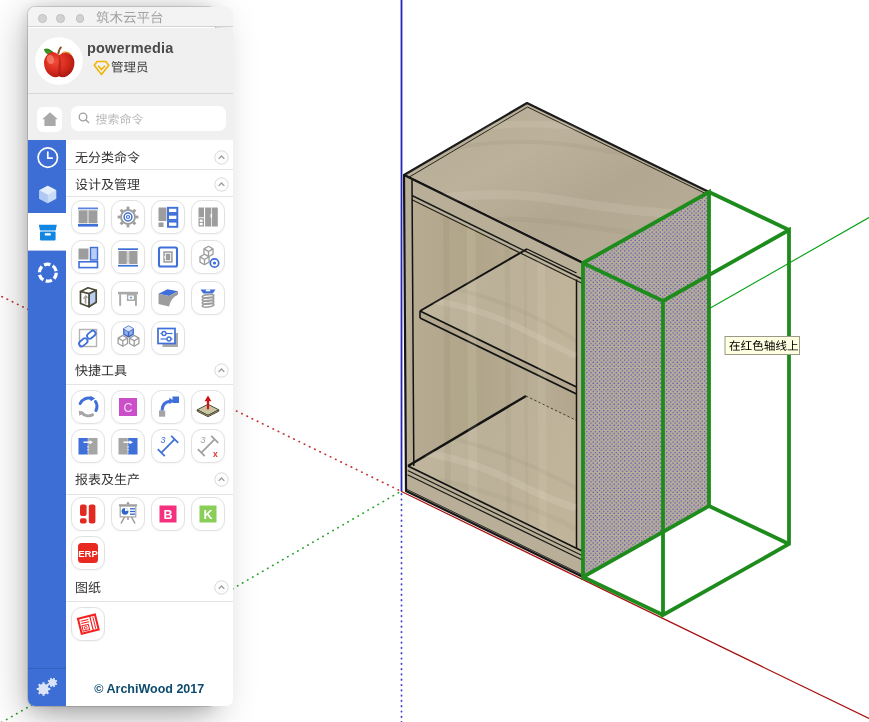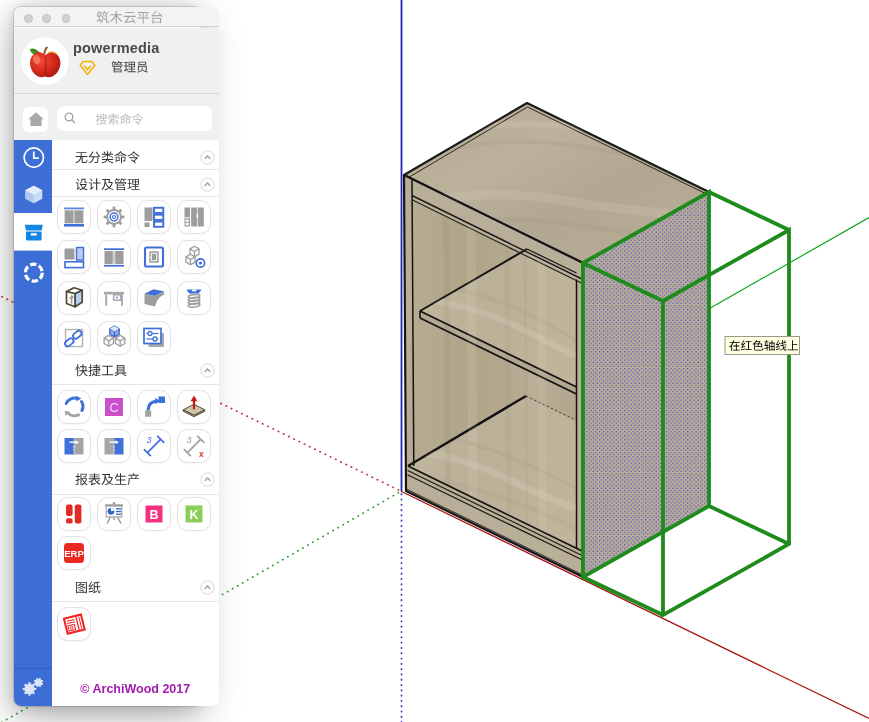--- a/index.html
+++ b/index.html
@@ -1,34 +1,34 @@
 <!DOCTYPE html>
 <html><head><meta charset="utf-8"><style>
 *{margin:0;padding:0;box-sizing:border-box}
 html,body{width:869px;height:722px;background:#fff;overflow:hidden;font-family:"Liberation Sans",sans-serif;position:relative}
 #scene{position:absolute;left:0;top:0}
 #cjk{position:absolute;left:0;top:0;z-index:30;pointer-events:none}
-#win{position:absolute;left:14px;top:7px;width:187px;height:699px;background:#fff;border-radius:7px;z-index:10;
+#win{position:absolute;left:28px;top:7px;width:187px;height:699px;background:#fff;border-radius:7px;z-index:10;
  box-shadow:0 0 0 1px rgba(0,0,0,0.13), 0 10px 42px rgba(0,0,0,0.33), 0 2px 14px rgba(0,0,0,0.14)}
 .titlebar{position:absolute;left:0;top:0;width:205px;height:20.3px;background:#f3f3f3;border-bottom:1px solid #d2d2d2;border-radius:7px 7px 0 0}
 .tl{position:absolute;top:6.8px;width:8.8px;height:8.8px;border-radius:50%;background:#d2d2d2;border:0.5px solid #c0c0c0}
 .user{position:absolute;left:0;top:21.3px;width:205px;height:65.7px;background:#f0f0f0;border-bottom:1px solid #d8d8d8}
 .avatar{position:absolute;left:7px;top:8.7px;width:48px;height:48px;border-radius:50%;overflow:hidden}
 .uname{position:absolute;left:59px;top:12px;font-size:14.5px;font-weight:bold;color:#4a4a4a;letter-spacing:0.2px}
 .badge{position:absolute;left:64.5px;top:31.5px}
 .searchrow{position:absolute;left:0;top:87px;width:205px;height:46px;background:#f0f0f0}
 .homebtn{position:absolute;left:8.5px;top:13px;width:25.3px;height:25px;background:#fff;border-radius:6px}
 .searchbox{position:absolute;left:42.5px;top:12px;width:155px;height:24.5px;background:#fff;border-radius:7px}
 .sidebar{position:absolute;left:0;top:133px;width:37.5px;height:566px;background:#3c6ed5;border-radius:0 0 0 7px;overflow:hidden}
 .content{position:absolute;left:37.5px;top:133px;width:167.5px;height:566px;background:#fff;border-radius:0 0 7px 0}
 .sep{position:absolute;left:37.5px;width:167.5px;height:1px;background:#e4e4e4;z-index:2}
 .chev{position:absolute;left:185.8px;z-index:3}
 .b{position:absolute;width:34px;height:34px;background:#fff;border:1px solid #e1e1e1;border-radius:10.5px;z-index:3;box-shadow:0 1px 2px rgba(0,0,0,0.04)}
 .b svg{display:block;margin:-1px 0 0 -1px}
-.uname2{position:absolute;left:37.5px;top:674.5px;width:167.5px;text-align:center;font-size:12.5px;font-weight:bold;color:#a21caf;z-index:3}
+.uname2{position:absolute;left:37.5px;top:674.5px;width:167.5px;text-align:center;font-size:12.5px;font-weight:bold;color:#0c4a6e;z-index:3}
 </style></head>
 <body>
 <svg id="scene" width="869" height="722" viewBox="0 0 869 722">
 <defs>
 <pattern id="dots" width="4.2" height="4.2" patternUnits="userSpaceOnUse">
   <circle cx="1" cy="1" r="0.62" fill="#3434d8"></circle>
   <circle cx="3.1" cy="3.1" r="0.62" fill="#3434d8"></circle>
 </pattern>
 <linearGradient id="wood_top" x1="0" y1="0" x2="1" y2="1">
   <stop offset="0" stop-color="#b4a992"></stop>

